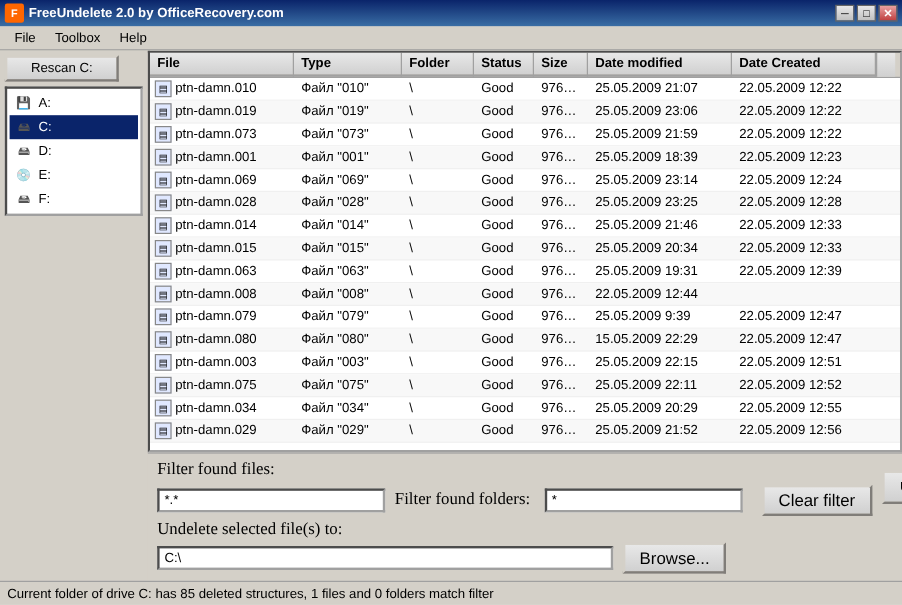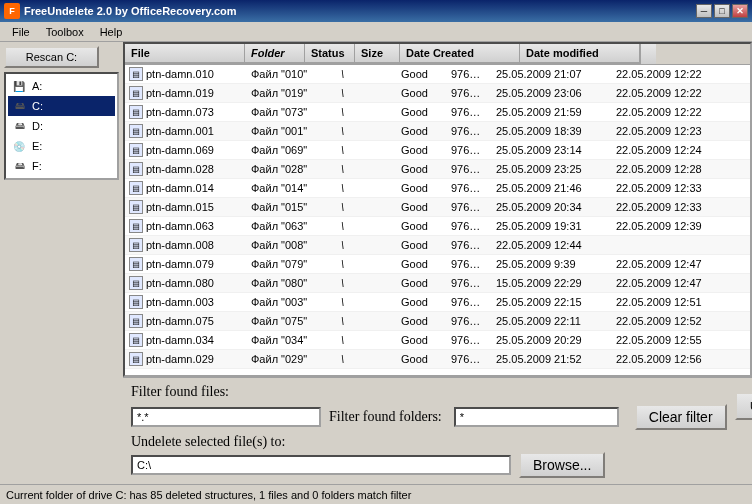--- a/index.html
+++ b/index.html
@@ -181,21 +181,21 @@
       background: #e0e8ff;
       display: inline-flex;
       align-items: center;
       justify-content: center;
       font-size: 8px;
       flex-shrink: 0;
     }
     
     .col-file { width: 120px; min-width: 120px; }
     .col-type { width: 90px; min-width: 90px; }
-    .col-folder { width: 60px; min-width: 60px; font-style: italic; }
+    .col-folder { width: 60px; min-width: 60px; }
     .col-status { width: 50px; min-width: 50px; }
     .col-size { width: 45px; min-width: 45px; }
     .col-modified { width: 120px; min-width: 120px; }
     .col-created { width: 120px; min-width: 120px; }
 
     
     .filter-area {
       background: #d4d0c8;
       padding: 6px 8px;
       border-top: 1px solid #a0a0a0;
@@ -315,25 +315,26 @@
           <span>F:</span>
         </div>
       </div>
     </div>
 
     <div class="right-panel">
 
       <div class="file-list-container">
         <div class="file-list-header">
           <div class="file-list-header-cell col-file">File</div>
+          <div class="file-list-header-cell col-type">Type</div>
           <div class="file-list-header-cell col-folder">Folder</div>
           <div class="file-list-header-cell col-status">Status</div>
           <div class="file-list-header-cell col-size">Size</div>
+          <div class="file-list-header-cell col-modified">Date modified</div>
           <div class="file-list-header-cell col-created">Date Created</div>
-          <div class="file-list-header-cell col-modified">Date modified</div>
           <div style="width:16px;min-width:16px;background:linear-gradient(to bottom,#e8e8e8,#d0d0d0);border-left:1px solid #a0a0a0;"></div>
         </div>
         <div class="file-list-scroll" id="file-list-scroll">
 
         <div class="file-row">
       <div class="file-cell file-icon-cell col-file">
         <span class="file-icon">▤</span>
         <span>ptn-damn.010</span>
       </div>
       <div class="file-cell col-type">Файл "010"</div>

